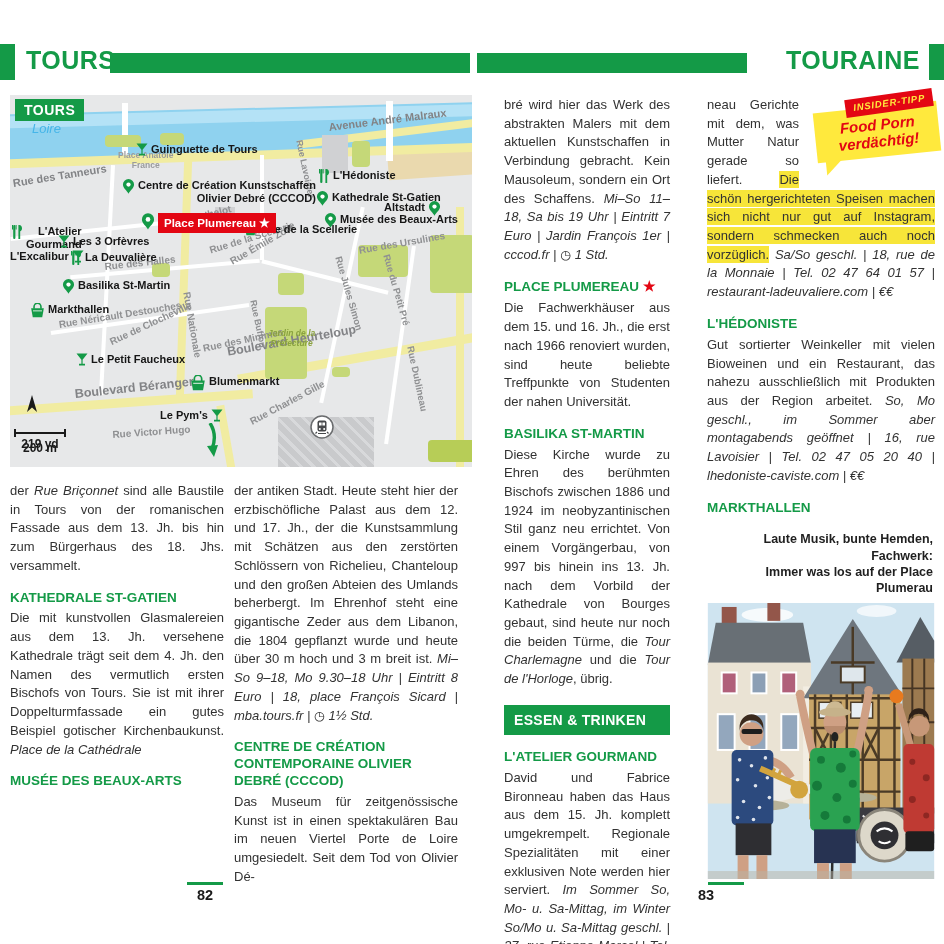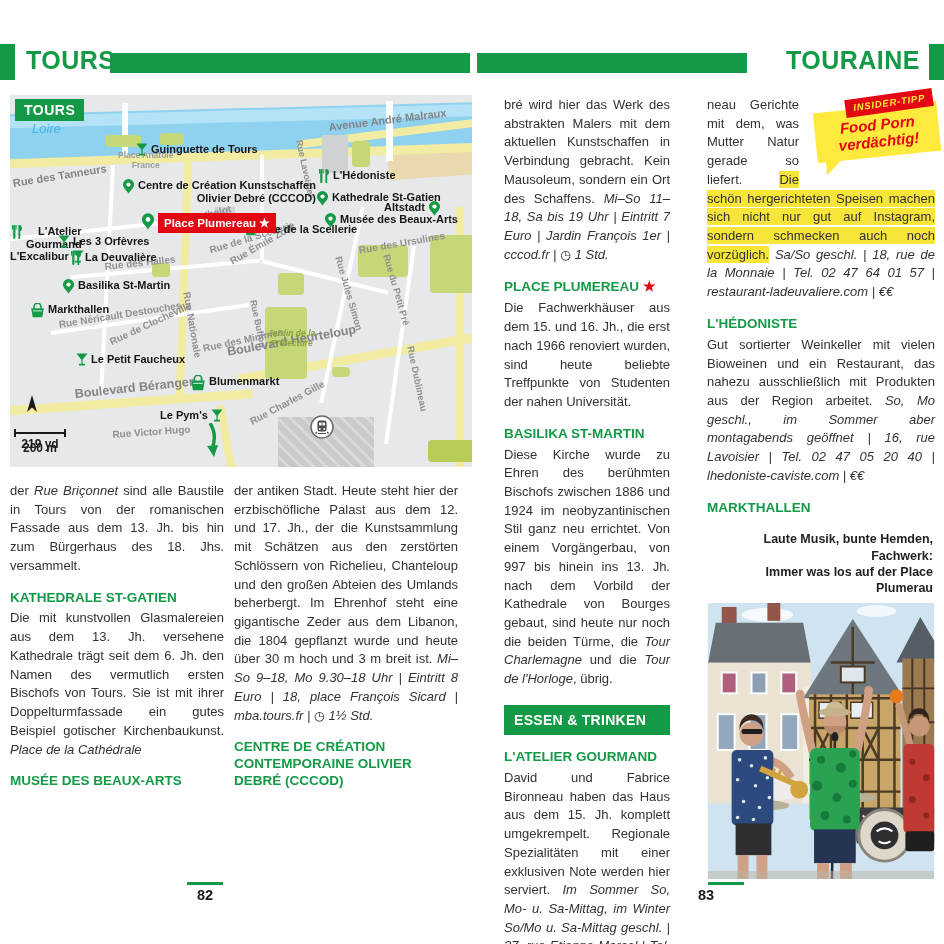--- a/index.html
+++ b/index.html
@@ -298,27 +298,28 @@
       <use href="#ic-north"></use>
     </svg>
   <div class="scale-num" style="left:2px;top:320px;margin-top:26px;">200 m</div>
   <div class="scale-bar" style="left:4px;top:337px;width:52px;"></div>
   <div class="scale-num" style="left:2px;top:342px;">219 yd</div>
 </div>
 
 <div id="col1" class="col">
   <p><span>der </span><span class="it">Rue Briçonnet</span><span> sind alle Baustile in Tours von der romanischen Fassade aus dem 13. Jh. bis hin zum Bürgerhaus des 18. Jhs. versammelt.</span></p>
   <div class="h-sec">KATHEDRALE ST-GATIEN</div>
-  <p><span>Die mit kunstvollen Glasmalereien aus dem 13. Jh. versehene Kathedrale trägt seit dem 6. Jh. den Namen des vermutlich ersten Bischofs von Tours. Sie ist mit ihrer Doppelturmfassade ein gutes Beispiel gotischer Kirchenbaukunst. </span><span class="it">Place de la Cathédrale</span></p>
+  <p><span>Die mit kunstvollen Glasmalereien aus dem 13. Jh. versehene Kathedrale trägt seit dem 4. Jh. den Namen des vermutlich ersten Bischofs von Tours. Sie ist mit ihrer Doppelturmfassade ein gutes Beispiel gotischer Kirchenbaukunst. </span><span class="it">Place de la Cathédrale</span></p>
   <div class="h-sec">MUSÉE DES BEAUX-ARTS</div>
 </div>
 
 <div id="col2" class="col">
   <p><span>der antiken Stadt. Heute steht hier der erzbischöfliche Palast aus dem 12. und 17. Jh., der die Kunstsammlung mit Schätzen aus den zerstörten Schlössern von Richelieu, Chanteloup und den großen Abteien des Umlands beherbergt. Im Ehrenhof steht eine gigantische Zeder aus dem Libanon, die 1804 gepflanzt wurde und heute über 30 m hoch und 3 m breit ist. </span><span class="it">Mi–So 9–18, Mo 9.30–18 Uhr | Eintritt 8 Euro | 18, place François Sicard | mba.tours.fr | </span><span class="clock">◷</span><span class="it"> 1½ Std.</span></p>
   <div class="h-sec">CENTRE DE CRÉATION CONTEMPORAINE OLIVIER DEBRÉ (CCCOD)</div>
+  <p>Das Museum für zeitgenössische Kunst ist in einen spektakulären Bau im neuen Viertel Porte de Loire umgesiedelt. Seit dem Tod von Olivier Dé-</p>
 </div>
 
 <div id="col3" class="col">
   <p><span>bré wird hier das Werk des abstrakten Malers mit dem aktuellen Kunstschaffen in Verbindung gebracht. Kein Mausoleum, sondern ein Ort des Schaffens. </span><span class="it">Mi–So 11–18, Sa bis 19 Uhr | Eintritt 7 Euro | Jardin François 1er | cccod.fr | </span><span class="clock">◷</span><span class="it"> 1 Std.</span></p>
   <div class="h-sec"><span>PLACE PLUMEREAU</span><span class="red-star">★</span></div>
   <p>Die Fachwerkhäuser aus dem 15. und 16. Jh., die erst nach 1966 renoviert wurden, sind heute beliebte Treffpunkte von Studenten der nahen Universität.</p>
   <div class="h-sec">BASILIKA ST-MARTIN</div>
   <p><span>Diese Kirche wurde zu Ehren des berühmten Bischofs zwischen 1886 und 1924 im neobyzantinischen Stil ganz neu errichtet. Von einem Vorgängerbau, von 997 bis hinein ins 13. Jh. nach dem Vorbild der Kathedrale von Bourges gebaut, sind heute nur noch die beiden Türme, die </span><span class="it">Tour Charlemagne</span><span> und die </span><span class="it">Tour de l'Horloge</span><span>, übrig.</span></p>
   <div class="banner">ESSEN &amp; TRINKEN</div>
   <div class="h-sec">L'ATELIER GOURMAND</div>

